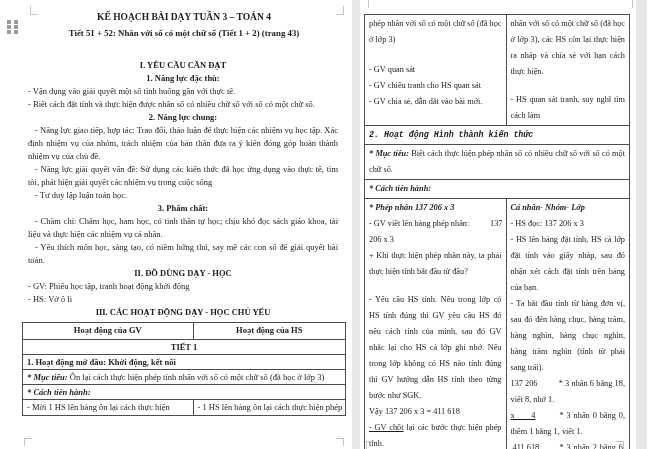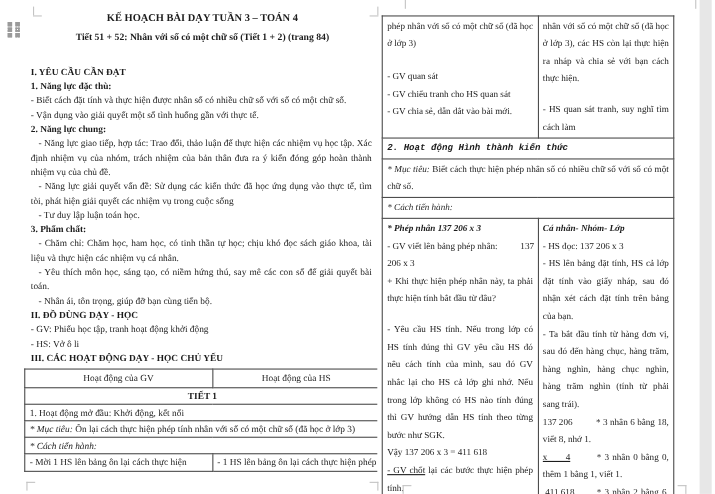--- a/index.html
+++ b/index.html
@@ -4,55 +4,55 @@
 <style>
   html,body{margin:0;padding:0;}
   body{
     width:650px;height:449px;position:relative;overflow:hidden;
     background:#ffffff;
     font-family:"Liberation Serif","DejaVu Serif",serif;
     color:#1c1c1c;
   }
   .page{position:absolute;top:0;height:449px;background:#fff;}
   #page1{left:0;width:352px;}
-  #page2{left:343px;width:276px;}
+  #page2{left:360px;width:276px;}
   .page-gap{position:absolute;top:0;left:352px;width:8px;height:449px;background:#e7e7e7;}
   .right-strip{position:absolute;top:0;left:636px;width:11px;height:449px;background:#e7e7e7;}
 
   
   .drag-handle{position:absolute;left:7px;top:20px;width:11px;height:16px;
     display:grid;grid-template-columns:4px 4px;grid-template-rows:4px 4px 4px;gap:1px 3px;}
   .drag-handle i{background:
     linear-gradient(90deg,#9a9a9a 45%,transparent 45%,transparent 55%,#9a9a9a 55%),
     linear-gradient(0deg,#9a9a9a 45%,transparent 45%,transparent 55%,#9a9a9a 55%);
     width:4px;height:4px;display:block;}
 
   
   .mark{position:absolute;}
   .mark .h{position:absolute;height:1px;width:8px;background:#c4c4c4;}
   .mark .v{position:absolute;width:1px;height:8px;background:#c4c4c4;}
 
   
   .p1-body{margin:11px 6px 0 22px;width:324px;font-size:8.5px;line-height:13px;text-align:justify;}
   .t1{font-weight:bold;text-align:center;font-size:9.5px;line-height:12px;margin:2px 0 4px 0;}
   .t2{font-weight:bold;text-align:center;font-size:8.8px;line-height:12px;margin:0 0 20px 0;}
-  .h-sec{font-weight:bold;text-align:left;}
+  .h-sec{font-weight:bold;text-align:center;}
   .p1-body p{margin:0;padding:0 8px 0 6px;}
   .p1-body p.noind{text-indent:0;}
   .p1-body p.ind{text-indent:7px;}
 
   table.doc{border-collapse:collapse;width:324px;table-layout:fixed;margin-top:3px;}
   table.doc td{border:1px solid #4d4d4d;vertical-align:top;font-size:8.5px;line-height:12.5px;
     padding:1px 4px;overflow:hidden;}
-  #page1 td.hdr{text-align:center;font-weight:normal;height:14px;}
+  #page1 td.hdr{text-align:center;font-weight:bold;height:14px;}
   #page1 td.tiet{text-align:center;font-weight:bold;height:11px;line-height:12px;}
-  #page1 td.act{font-weight:normal;height:11px;line-height:12px;margin-top:25px;}
+  #page1 td.act{font-weight:bold;height:11px;line-height:12px;margin-top:25px;}
   #page1 td.goal,#page1 td.method{height:11px;line-height:12px;}
   #page1 td.lastrow{height:12px;white-space:nowrap;}
-  .it{font-style:italic;}
+  .it{font-style:italic;font-weight:bold;}
   .un{text-decoration:underline;}
 
   
   table.doc2{border-collapse:collapse;table-layout:fixed;width:266px;margin:14px 0 0 4px;}
   table.doc2 td{border:1px solid #4d4d4d;vertical-align:top;font-size:8.3px;line-height:16px;
     padding:1px 4px;overflow:hidden;text-align:justify;}
   table.doc2 td p{margin:0;}
   .sp14{height:14px;}
   .sp12{height:12px;}
   td.r1cell{height:86px;}
@@ -63,34 +63,33 @@
   .calc-col{display:inline-block;width:46px;white-space:pre;}
   .calc-col.u{text-decoration:underline;}
   .b{font-weight:bold;font-style:italic;}
 </style>
 </head>
 <body>
 
 <div class="page" id="page1">
   <div class="p1-body">
     <div class="t1">KẾ HOẠCH BÀI DẠY TUẦN 3 – TOÁN 4</div>
-    <div class="t2">Tiết 51 + 52: Nhân với số có một chữ số (Tiết 1 + 2)  (trang 84)</div>
+    <div class="t2">Tiết 51 + 52: Nhân với số có một chữ số (Tiết 1 + 2)  (trang 43)</div>
 
     <p class="h-sec">I. YÊU CẦU CẦN ĐẠT</p>
     <p class="h-sec">1. Năng lực đặc thù:</p>
+    <p class="noind">- Vận dụng vào giải quyết một số tình huống gần với thực tế.</p>
     <p class="noind">- Biết cách đặt tính và thực hiện được nhân số có nhiều chữ số với số có một chữ số.</p>
-    <p class="noind">- Vận dụng vào giải quyết một số tình huống gần với thực tế.</p>
     <p class="h-sec">2. Năng lực chung:</p>
     <p class="ind">- Năng lực giao tiếp, hợp tác: Trao đổi, thảo luận để thực hiện các nhiệm vụ học tập. Xác định nhiệm vụ của nhóm, trách nhiệm của bản thân đưa ra ý kiến đóng góp hoàn thành nhiệm vụ của chủ đề.</p>
     <p class="ind">- Năng lực giải quyết vấn đề: Sử dụng các kiến thức đã học ứng dụng vào thực tế, tìm tòi, phát hiện giải quyết các nhiệm vụ trong cuộc sống</p>
     <p class="ind">- Tư duy lập luận toán học.</p>
     <p class="h-sec">3. Phẩm chất:</p>
     <p class="ind">- Chăm chỉ: Chăm học, ham học, có tinh thần tự học; chịu khó đọc sách giáo khoa, tài liệu và thực hiện các nhiệm vụ cá nhân.</p>
     <p class="ind">- Yêu thích môn học, sáng tạo, có niềm hứng thú, say mê các con số để giải quyết bài toán.</p>
-    <p class="ind">- Nhân ái, tôn trọng, giúp đỡ bạn cùng tiến bộ.</p>
     <p class="h-sec">II. ĐỒ DÙNG DẠY - HỌC</p>
     <p class="noind">- GV: Phiếu học tập, tranh hoạt động khởi động</p>
     <p class="noind">- HS: Vở ô li</p>
     <p class="h-sec">III. CÁC HOẠT ĐỘNG DẠY - HỌC CHỦ YẾU</p>
 
     <table class="doc">
       <tbody>
           <tr>
         <td class="hdr" style="width:50%;">Hoạt động của GV</td>
         <td class="hdr">Hoạt động của HS</td>

